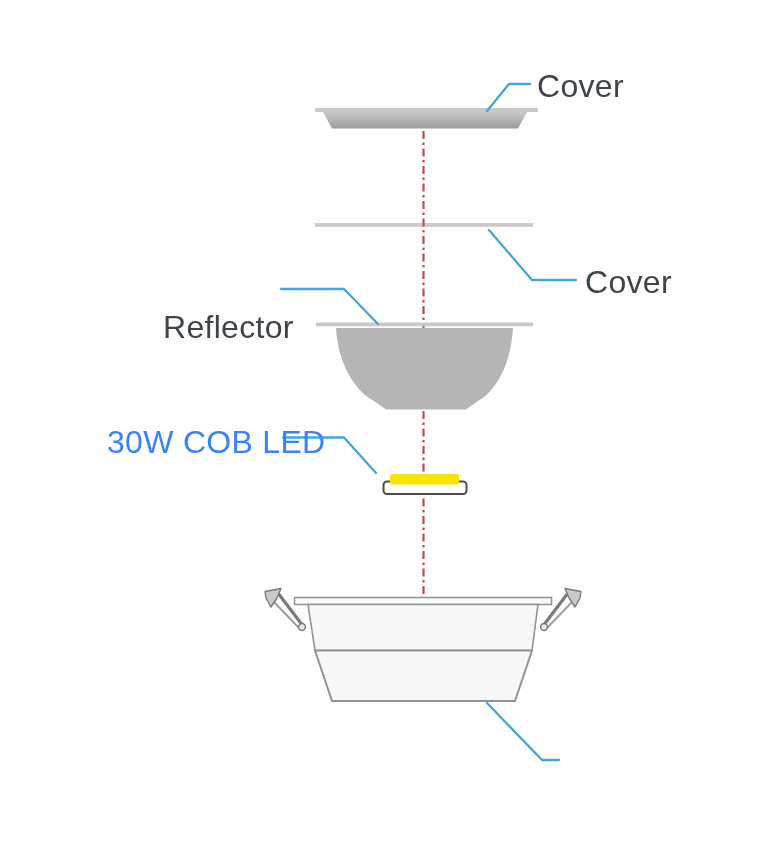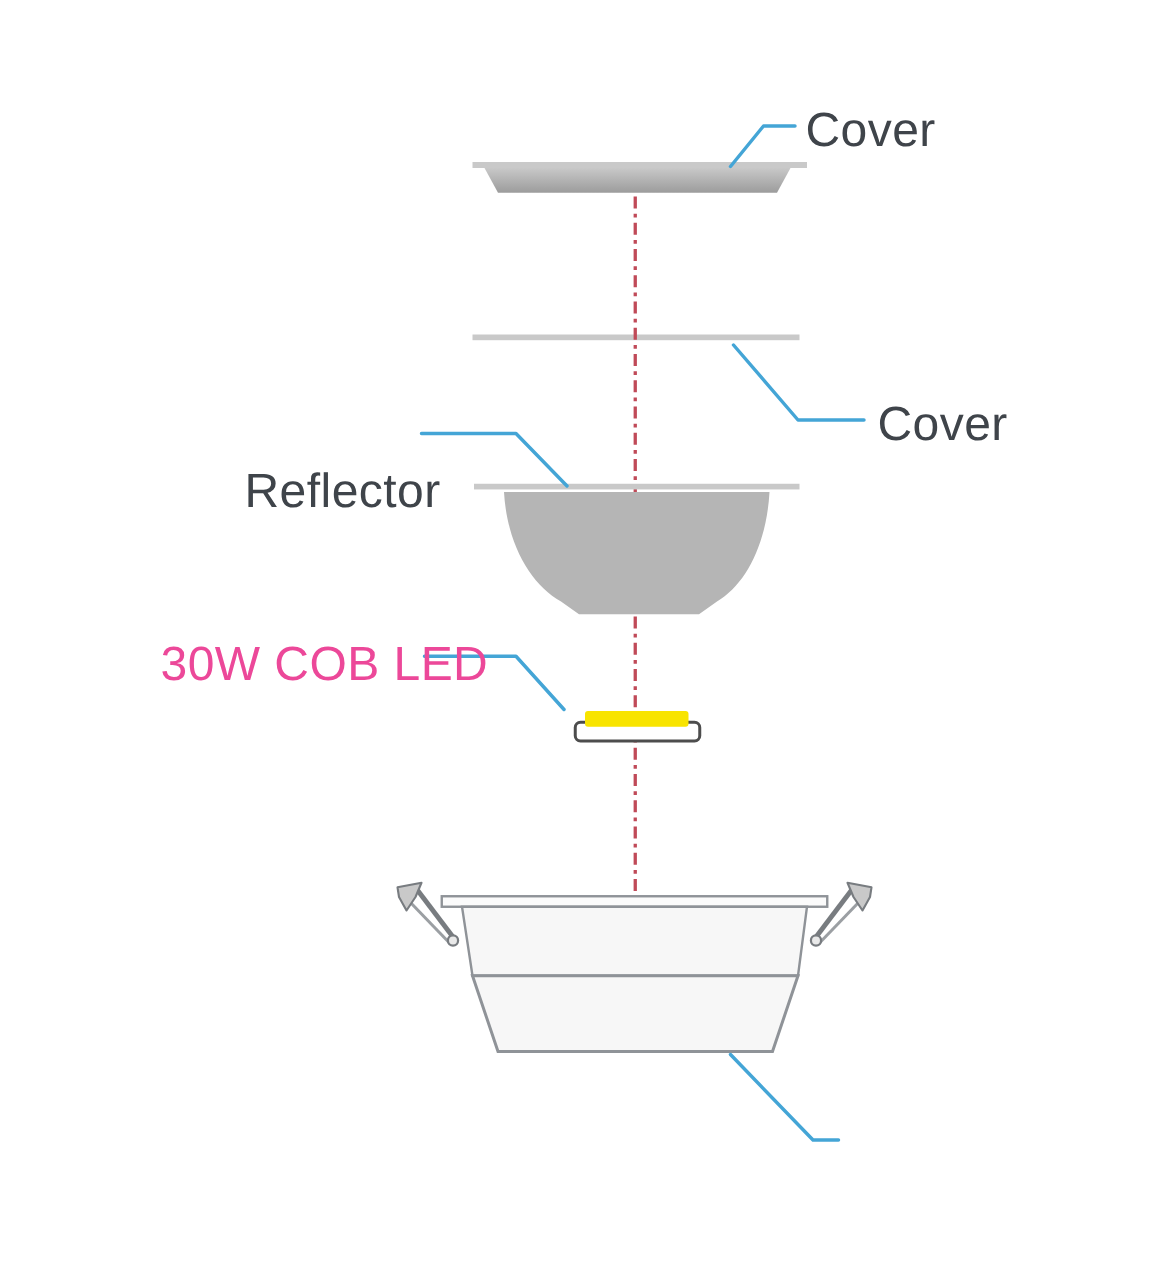--- a/index.html
+++ b/index.html
@@ -14,21 +14,21 @@
   .stage svg { position: absolute; left: 0; top: 0; }
   .label {
     position: absolute;
     font-size: 32px;
     font-weight: 400;
     letter-spacing: 0.3px;
     color: #3f444a;
     white-space: nowrap;
     line-height: 1;
   }
-  .label.led { color: #ec4899; }
+  .label.led { color: #3b82f6; }
   .leader {
     fill: none;
     stroke-width: 2.3;
     stroke-linejoin: round;
     stroke-linecap: round;
   }
   .metal-outline { stroke: #8f9398; }
 </style>
 </head>
 <body>

